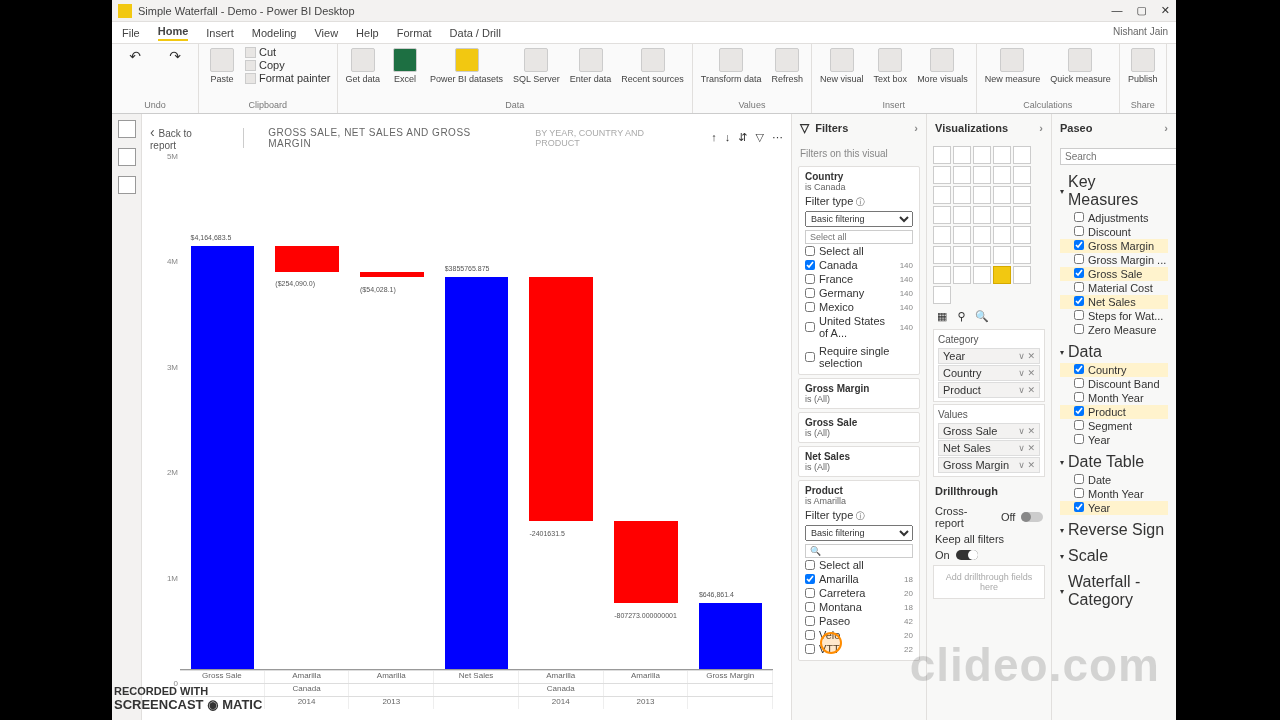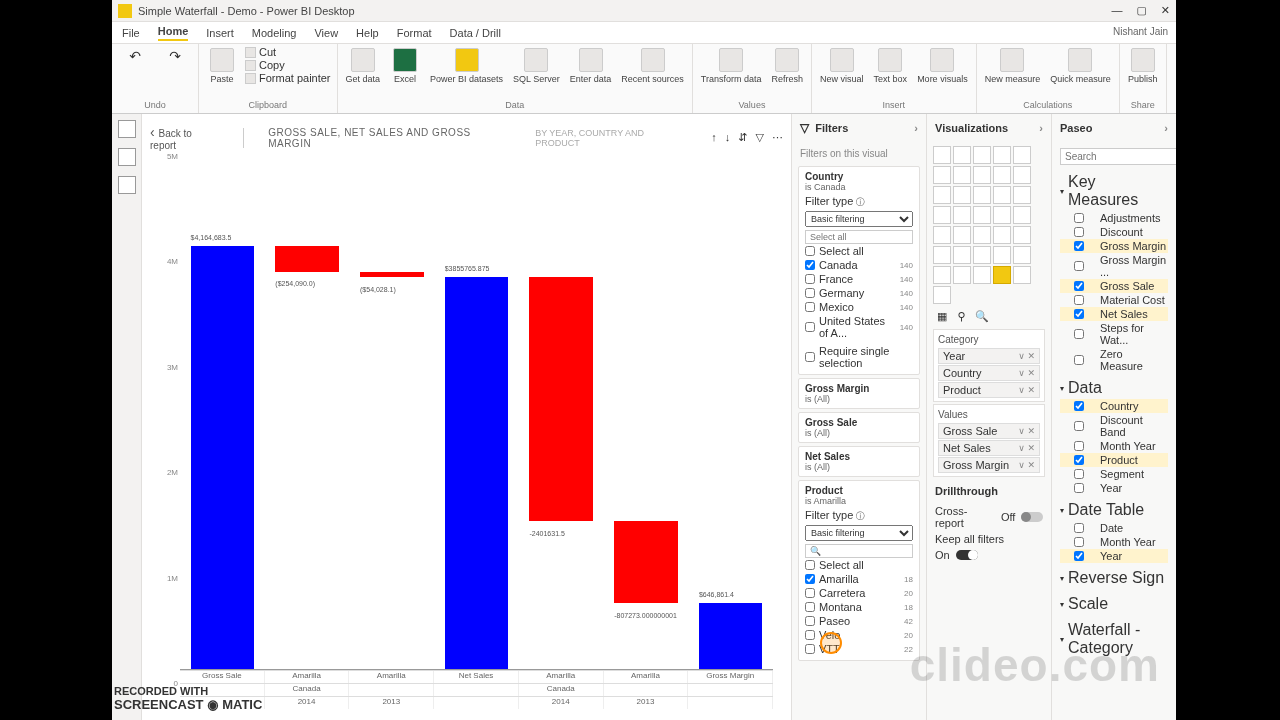--- a/index.html
+++ b/index.html
@@ -77,21 +77,21 @@
 .toggle{display:flex;align-items:center;gap:6px;font-size:9px;padding:2px 4px}
 .sw{width:22px;height:10px;border-radius:5px;background:#ccc;position:relative}
 .sw::after{content:"";width:10px;height:10px;border-radius:50%;background:#888;position:absolute;top:0}
 .sw.off::after{left:0}
 .sw.on{background:#333}.sw.on::after{right:0;background:#fff}
 
 .fsearch{margin:4px;padding:2px 4px;border:1px solid #ccc;font-size:10px}
 .ftable{padding:2px 4px}
 .ftable .th{display:flex;align-items:center;gap:4px;font-size:16px;font-weight:400;padding:2px 0;cursor:pointer}
 .ftable .th::before{content:"▾";font-size:8px}
-.fld{display:flex;align-items:center;gap:16px;font-size:9px;padding:1px 0 1px 14px}
+.fld{display:flex;align-items:flex-start;gap:4px;font-size:9px;padding:1px 0 1px 14px}
 .fld input{width:10px;height:10px}
 .fld.hi{background:#fff3cd}
 
 .wm1{position:absolute;left:114px;bottom:8px;color:#fff;font-size:9px;font-weight:bold;z-index:10}
 .wm2{position:absolute;right:120px;bottom:28px;color:rgba(0,0,0,.15);font-size:46px;font-weight:bold;z-index:5;letter-spacing:1px}
 .cursor{position:absolute;width:22px;height:22px;border:2px solid #ff8c00;border-radius:50%;background:rgba(255,140,0,.2);z-index:20}
 </style>
 </head>
 <body>
 
@@ -522,20 +522,21 @@
             <span>Off</span>
             <div class="sw off"></div>
           </div>
         <div class="toggle">
             <span>Keep all filters</span>
           </div>
         <div class="toggle">
             <span>On</span>
             <div class="sw on"></div>
           </div>
+        <div class="well" style="text-align:center;color:#aaa;font-size:9px;padding:6px">Add drillthrough fields here</div>
       </div>
     </div>
 
     <div class="pane h-fields">
       <div class="pane-h">
           <span>Paseo</span>
           <span class="ctl">›</span>
         </div>
       <div class="pane-body">
         <input class="fsearch" placeholder="Search" style="">

